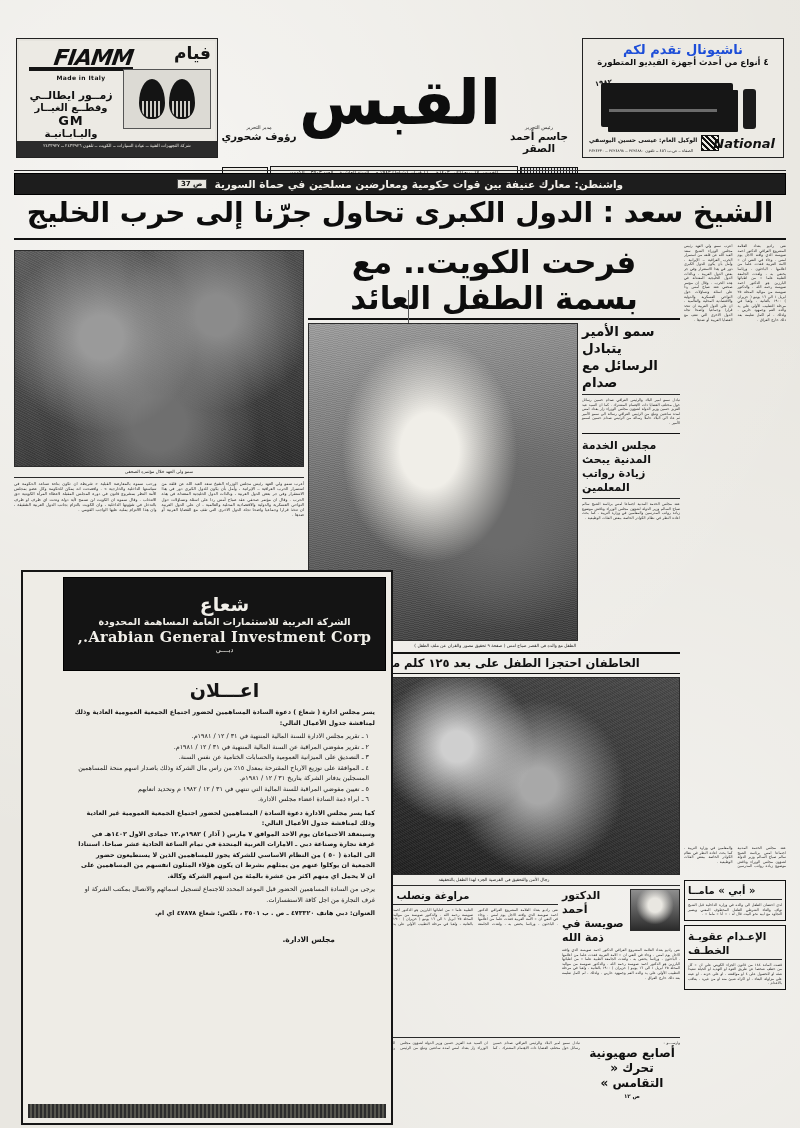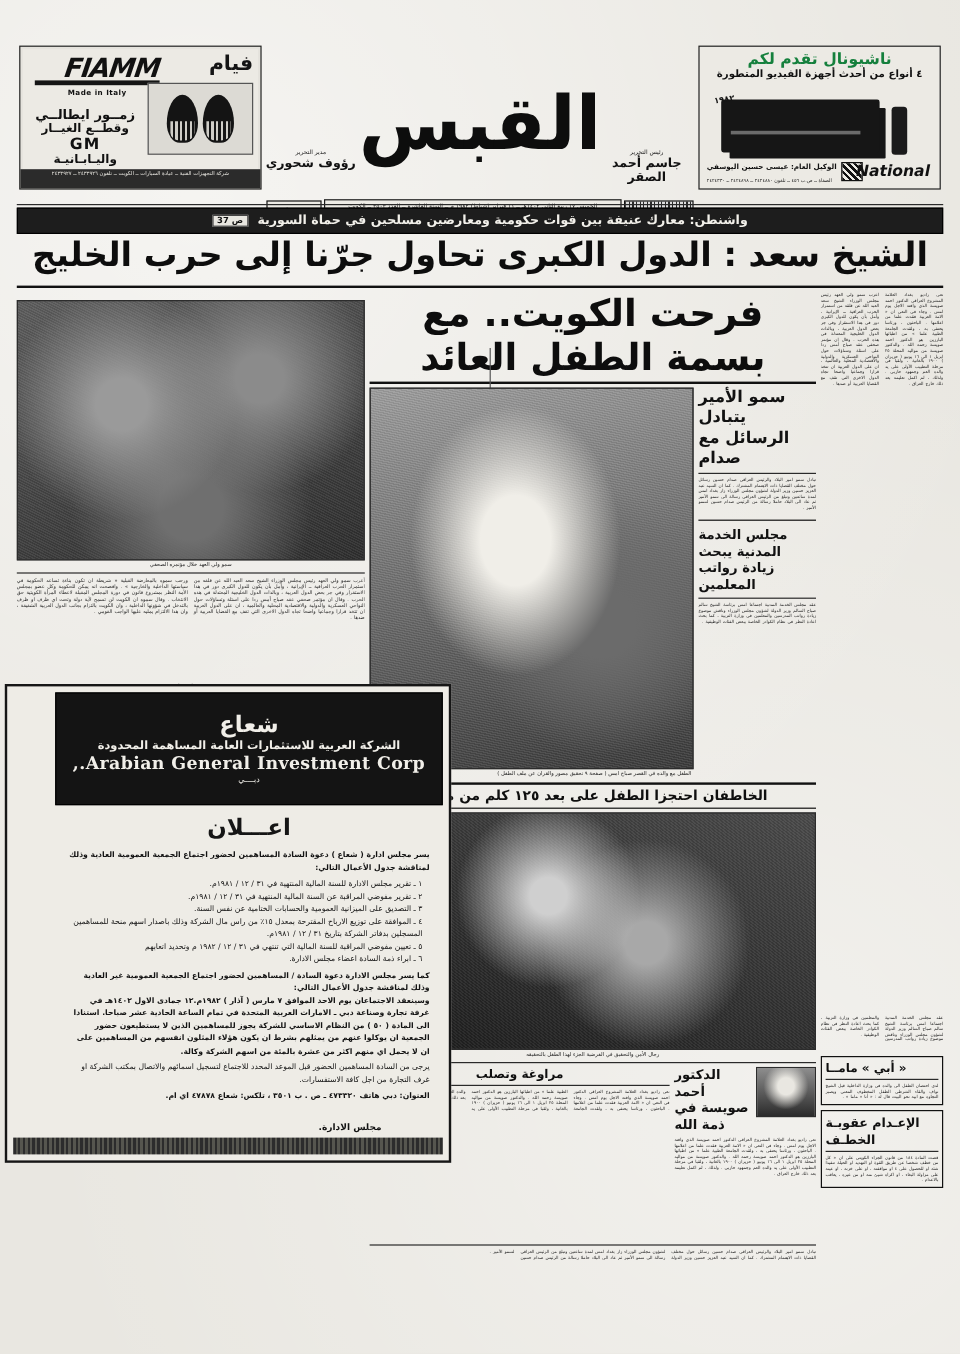--- a/index.html
+++ b/index.html
@@ -56,21 +56,21 @@
     background:repeating-linear-gradient(90deg,#cfcdc7 0 2px,#141414 2px 4px);border-radius:0 0 40% 40%;}
   .fiamm-foot{
     position:absolute;left:0;right:0;bottom:0;height:16px;background:#2b2b2b;color:#e8e6e0;
     font-size:4.4px;line-height:5.4px;text-align:center;padding-top:2px;box-sizing:border-box;
   }
 
   .ad-national{
     position:absolute;right:16px;top:8px;width:200px;height:118px;
     border:1px solid #222;background:#eceae4;
   }
-  .nat-head{font-size:13px;font-weight:bold;color:#15803d;letter-spacing:-.3px;}
+  .nat-head{font-size:13px;font-weight:bold;color:#1d4ed8;letter-spacing:-.3px;}
   .nat-sub{font-size:8.5px;font-weight:bold;color:#111;}
   .nat-vcr{
     position:absolute;left:18px;top:44px;width:132px;height:44px;background:#161616;
     border-radius:2px;
     box-shadow:6px 6px 0 -1px #161616;
   }
   .nat-vcr:before{content:"";position:absolute;left:8px;top:26px;width:108px;height:3px;background:#6b6b6b;}
   .nat-remote{position:absolute;left:160px;top:50px;width:13px;height:40px;background:#1b1b1b;border-radius:3px;}
   .nat-logo{
     position:absolute;right:8px;bottom:6px;font-size:13px;font-weight:bold;font-style:italic;color:#111;
@@ -167,21 +167,21 @@
     font-size:11.5px;font-weight:bold;text-align:center;color:#0f0f0f;line-height:15px;
   }
   .feat-head{
     font-size:31px;font-weight:bold;text-align:center;color:#0d0d0d;line-height:36px;letter-spacing:-1px;
   }
   .cols2{column-count:2;column-gap:5px;}
   .cols3{column-count:3;column-gap:5px;}
 
   
   .bigad{
-    position:absolute;left:4px;top:570px;width:372px;height:399px;
+    position:absolute;left:21px;top:570px;width:372px;height:555px;
     border:2px solid #161616;background:#eeece6;box-sizing:border-box;padding-left:35px;
   }
   .bigad-dark{
     margin:5px;height:92px;background:#141414;color:#f1efe9;position:relative;
     display:flex;flex-direction:column;align-items:center;justify-content:center;
     border:1px solid #000;
   }
   .agic-mark{font-size:19px;font-weight:bold;line-height:19px;margin-bottom:2px;}
   .agic-ar{font-size:9.5px;font-weight:bold;letter-spacing:.6px;}
   .agic-en{
@@ -336,20 +336,25 @@
         <div class="headline3" style="font-size:10px;line-height:13px;">مراوغة وتصلب</div>
         <div class="thinrule" style="margin:2px 0 3px;"></div>
         <div class="cols3" style="height:122px;overflow:hidden;">
           <div class="copy tiny">نعى راديو بغداد العلامة المشروع العراقي الدكتور احمد صويسة الذي وافته الاجل يوم امس . وجاء في النعي ان « الامة العربية فقدت علما من اعلامها . الباحثون ، ورئاسا يحتفى به ، ولقدت الجامعة الطبية علما » من اطبائها البارزين هو الدكتور احمد صويسة رحمه الله . والدكتور صويسة من مواليد المحلة ٢٥ ابريل ١ الى ١٦ يونيو ( حزيران ) ١٩٠٠ بالغانية ، ولقبا في مرحلة التطبيب الأولى على يد والده العم وجمهود حاربي . ولذلك ، لم اكمل تعليمه بعد ذلك خارج العراق .</div>
         </div>
       </div>
     </div>
 
     <div class="thinrule" style="margin:2px 0 3px;"></div>
     <div style="display:flex;gap:4px;">
+      <div style="width:96px;flex:none;text-align:center;">
+        <div class="copy tiny" style="text-align:right;">وارســــو :</div>
+        <div class="headline3" style="font-size:12px;line-height:15px;">أصابع صهيونية تحرك « التقامس »</div>
+        <div class="pgref">ص ١٢</div>
+      </div>
       <div style="flex:1;">
         <div class="cols3" style="height:52px;overflow:hidden;">
           <div class="copy tiny">تبادل سمو امير البلاد والرئيس العراقي صدام حسين رسائل حول مختلف القضايا ذات الاهتمام المشترك . كما ان السيد عبد العزيز حسين وزير الدولة لشؤون مجلس الوزراء زار بغداد امس لمدة ساعتين وتبلغ من الرئيس العراقي رسالة الى سمو الأمير ثم عاد الى البلاد حاملا رسالة من الرئيس صدام حسين لسمو الأمير .</div>
         </div>
       </div>
     </div>
   </div>
 
   <div class="col-right">
     <div class="cols2" style="height:600px;overflow:hidden;">

